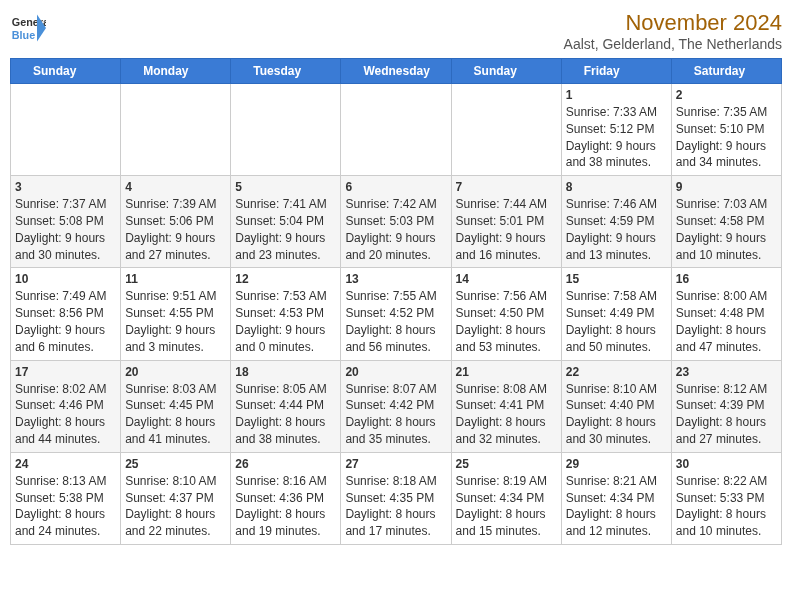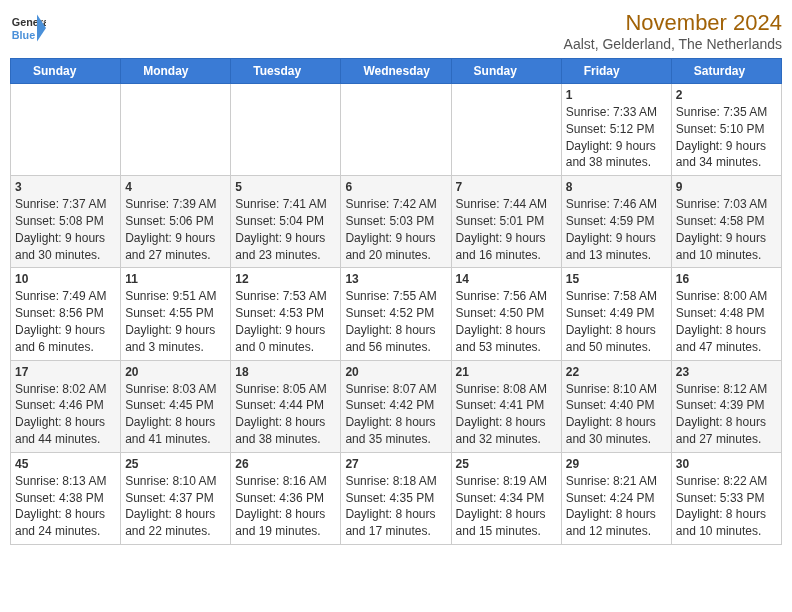--- a/index.html
+++ b/index.html
@@ -255,23 +255,23 @@
         </td>
         <td>
           <div class="day-num">23</div>
           <div class="day-info">Sunrise: 8:12 AM
 Sunset: 4:39 PM
 Daylight: 8 hours and 27 minutes.</div>
         </td>
       </tr>
       <tr>
         <td>
-          <div class="day-num">45</div>
+          <div class="day-num">24</div>
           <div class="day-info">Sunrise: 8:13 AM
-Sunset: 4:38 PM
+Sunset: 5:38 PM
 Daylight: 8 hours and 24 minutes.</div>
         </td>
         <td>
           <div class="day-num">25</div>
           <div class="day-info">Sunrise: 8:10 AM
 Sunset: 4:37 PM
 Daylight: 8 hours and 22 minutes.</div>
         </td>
         <td>
           <div class="day-num">26</div>
@@ -287,21 +287,21 @@
         </td>
         <td>
           <div class="day-num">25</div>
           <div class="day-info">Sunrise: 8:19 AM
 Sunset: 4:34 PM
 Daylight: 8 hours and 15 minutes.</div>
         </td>
         <td>
           <div class="day-num">29</div>
           <div class="day-info">Sunrise: 8:21 AM
-Sunset: 4:24 PM
+Sunset: 4:34 PM
 Daylight: 8 hours and 12 minutes.</div>
         </td>
         <td>
           <div class="day-num">30</div>
           <div class="day-info">Sunrise: 8:22 AM
 Sunset: 5:33 PM
 Daylight: 8 hours and 10 minutes.</div>
         </td>
       </tr>
     </tbody>

